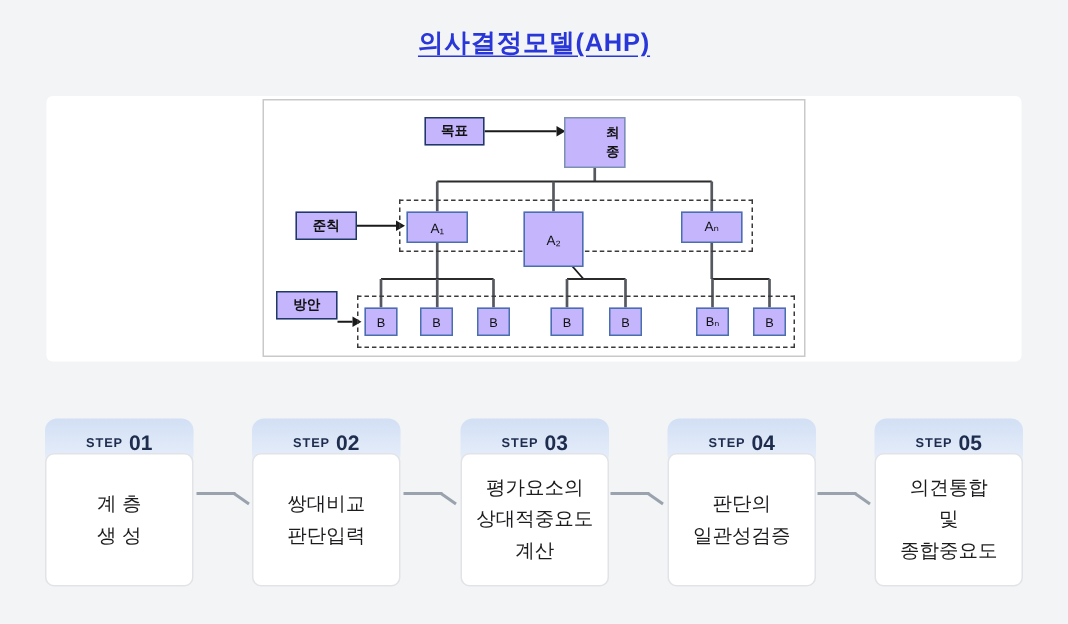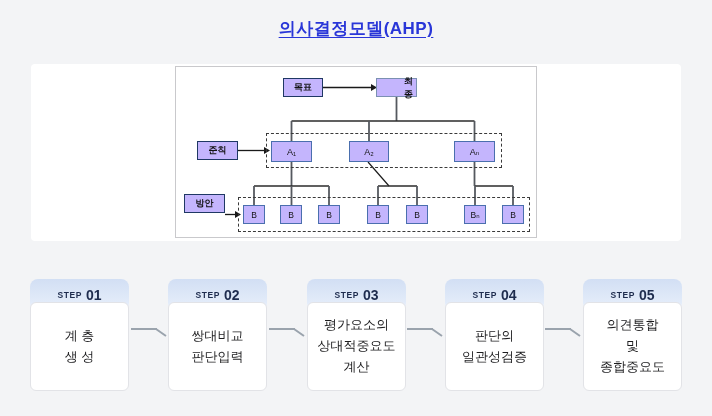--- a/index.html
+++ b/index.html
@@ -26,24 +26,24 @@
   .dashed{position:absolute;border:1px dashed #3a3a3a;}
   .a-dash{left:90px;top:66px;width:236px;height:35px;}
   .b-dash{left:62px;top:130px;width:292px;height:35px;}
 
   .node{position:absolute;background:#c4b5fd;display:flex;align-items:center;justify-content:center;
     font-size:9px;color:#121212;}
   .node.navy{border:1.5px solid var(--navy-border);font-weight:bold;}
   .node.slate{border:1.5px solid var(--final-border);font-weight:bold;}
   .node.blue{border:1.4px solid var(--node-border);}
   .n-goal{left:107px;top:11px;width:40px;height:19px;}
-  .n-final{left:200px;top:11px;width:41px;height:19px;padding-left:27px;}
+  .n-final{left:200px;top:11px;width:41px;height:34px;padding-left:27px;}
   .n-crit{left:21px;top:74px;width:41px;height:19px;}
   .n-a1{left:95px;top:74px;width:41px;height:21px;}
-  .n-a2{left:173px;top:74px;width:40px;height:21px;}
+  .n-a2{left:173px;top:74px;width:40px;height:37px;}
   .n-an{left:278px;top:74px;width:41px;height:21px;}
   .n-alt{left:8px;top:127px;width:41px;height:19px;}
   .n-b{top:138px;width:22px;height:19px;font-size:8.5px;}
 
   .steps{position:absolute;left:30px;top:263px;width:651px;height:130px;}
   .step-col{position:absolute;top:0;width:99px;}
   .step-head{height:32px;border-radius:8px;display:flex;align-items:center;justify-content:center;gap:4px;
     background:linear-gradient(180deg,var(--step-header-top),var(--step-header-bottom));
     color:var(--step-header-text);margin-top:16px;}
   .step-head .sm{font-size:8.5px;font-weight:700;letter-spacing:.6px;}

